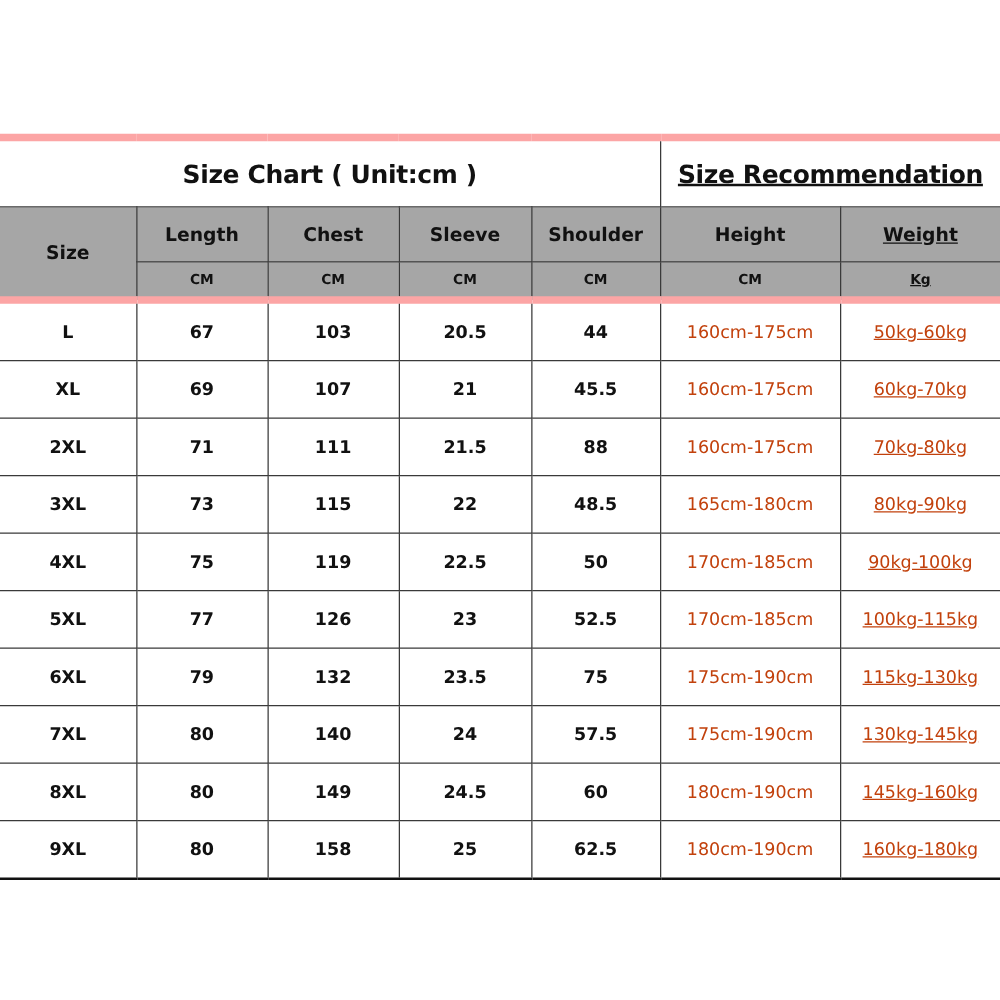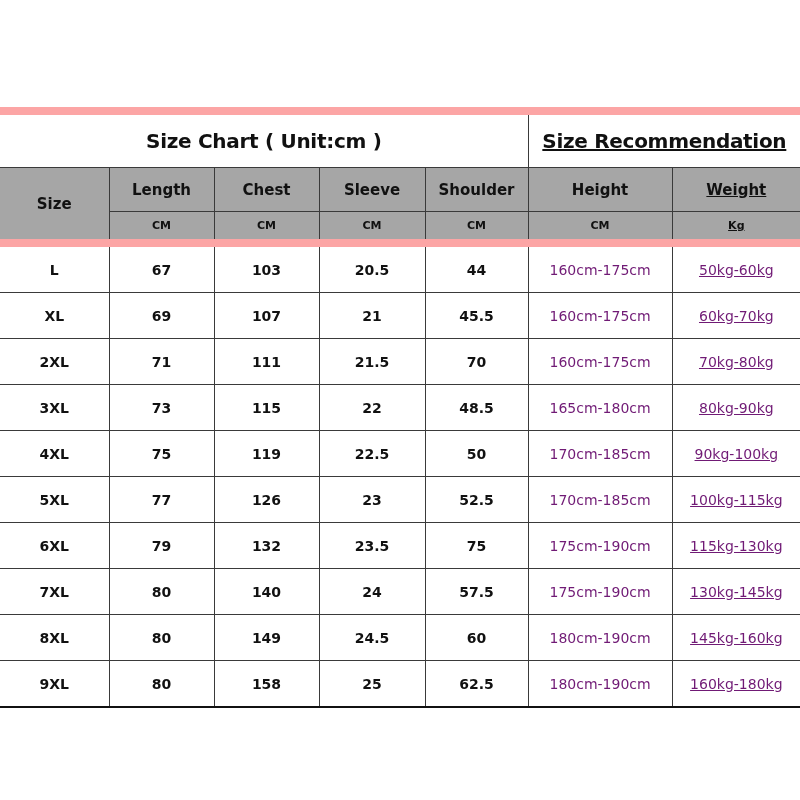--- a/index.html
+++ b/index.html
@@ -2,33 +2,33 @@
 <html><head>
 <meta charset="utf-8">
 <style>
   html, body { margin:0; padding:0; background:#ffffff; }
   body { width:800px; height:800px; position:relative; overflow:hidden;
          font-family:"DejaVu Sans", "Liberation Sans", sans-serif; }
   table.chart { position:absolute; left:0; top:107px; width:800px;
                 border-collapse:collapse; table-layout:fixed; }
   table.chart td { border:1.5px solid #3a3a3a; text-align:center; vertical-align:middle;
                    padding:0; color:#111; }
-  table.chart tr:first-child td { border-top:8px solid #fca5a5; }
+  table.chart tr:first-child td { border-top:6px solid #fca5a5; }
   table.chart tr:last-child td { border-bottom:2.5px solid #111; }
   table.chart td:first-child { border-left:none; }
   table.chart td:last-child { border-right:none;text-decoration:underline; }
   .title { height:52px; font-weight:bold; font-size:20px; letter-spacing:-0.3px; }
   .title-left { border-right:1.5px solid #3a3a3a; }
   .hdr td { background:#a6a6a6; color:#f5f5f5; font-weight:bold; }
   .hdr1 td { height:43px; font-size:15px; }
   .hdr2 td { height:27px; font-size:11px; }
   .size-hdr { font-size:15px; }
   .row td { height:45px; font-size:14px; }
   .row td.b { font-weight:bold; }
-  .row td.n { font-weight:normal; color:#701a75; }
+  .row td.n { font-weight:normal; color:#c2410c; }
 </style>
 </head>
 <body>
 
 <table class="chart">
   <colgroup>
     <col style="width:109px">
       <col style="width:105px">
       <col style="width:105px">
     <col style="width:106px">
@@ -76,21 +76,21 @@
         <td class="b">21</td>
         <td class="b">45.5</td>
         <td class="n">160cm-175cm</td>
         <td class="n">60kg-70kg</td>
       </tr>
       <tr class="row">
         <td class="b">2XL</td>
         <td class="b">71</td>
         <td class="b">111</td>
         <td class="b">21.5</td>
-        <td class="b">70</td>
+        <td class="b">88</td>
         <td class="n">160cm-175cm</td>
         <td class="n">70kg-80kg</td>
       </tr>
       <tr class="row">
         <td class="b">3XL</td>
         <td class="b">73</td>
         <td class="b">115</td>
         <td class="b">22</td>
         <td class="b">48.5</td>
         <td class="n">165cm-180cm</td>

